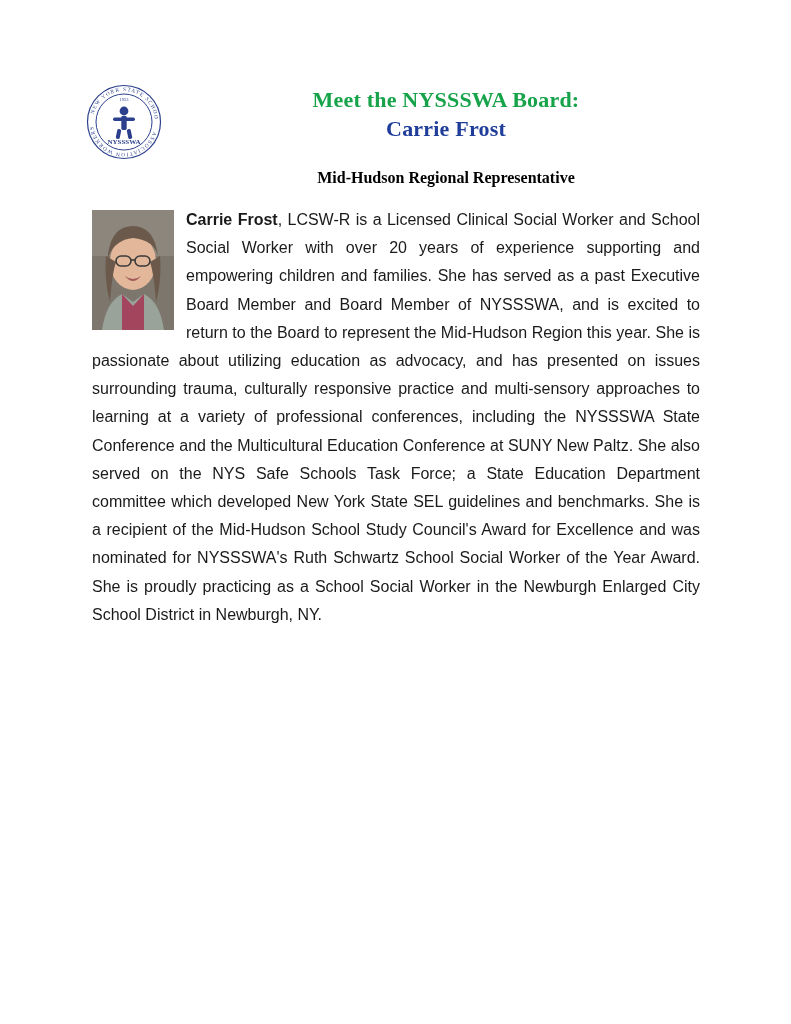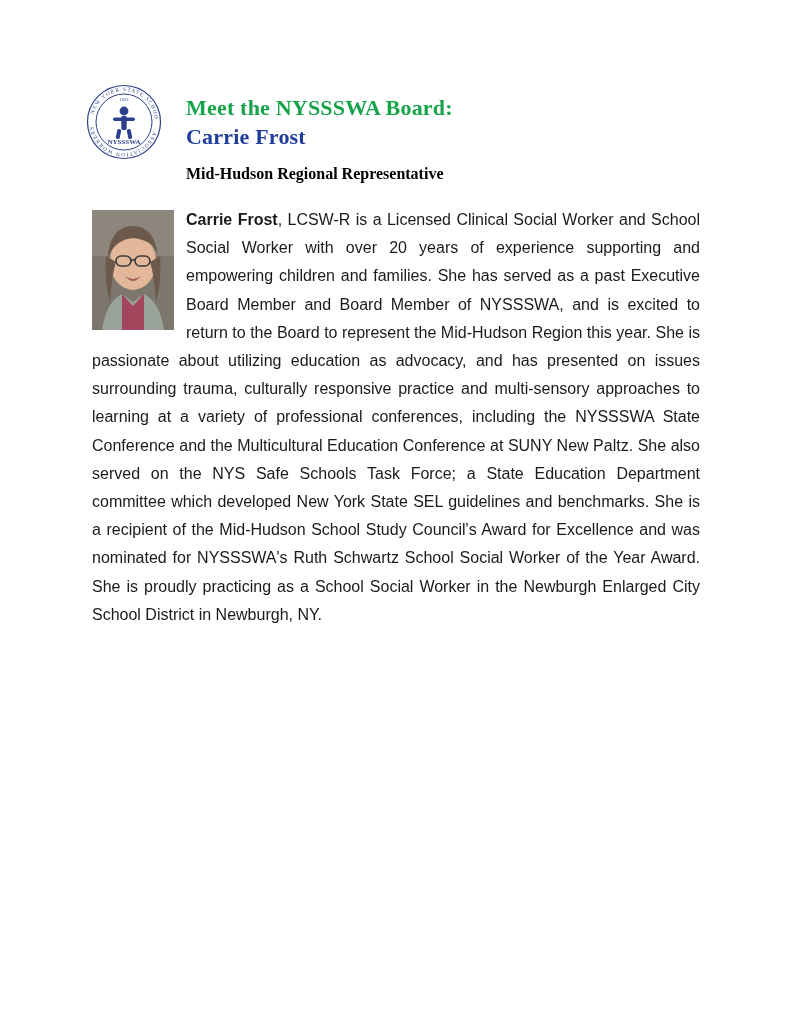--- a/index.html
+++ b/index.html
@@ -37,41 +37,42 @@
     left: 86px;
     top: 6px;
     width: 76px;
     height: 76px;
   }
   .logo svg { display: block; }
 
   .title-block {
     position: absolute;
     left: 186px;
-    top: 16px;
+    top: 8px;
     width: 520px;
+    text-align: center;
   }
   .title-line1 {
     font-family: "Liberation Serif", serif;
     font-weight: bold;
     font-size: 22px;
     color: #16a34a;
     letter-spacing: 0.2px;
     line-height: 28px;
   }
   .title-line2 {
     font-family: "Liberation Serif", serif;
     font-weight: bold;
     font-size: 22px;
     color: #1f3d99;
     letter-spacing: 0.2px;
     line-height: 30px;
   }
   .subtitle {
-    margin-top: 12px;
+    margin-top: 24px;
     font-family: "Liberation Serif", serif;
     font-weight: bold;
     font-size: 16px;
     color: #000000;
     line-height: 20px;
   }
 
   
   .content {
     position: absolute;

